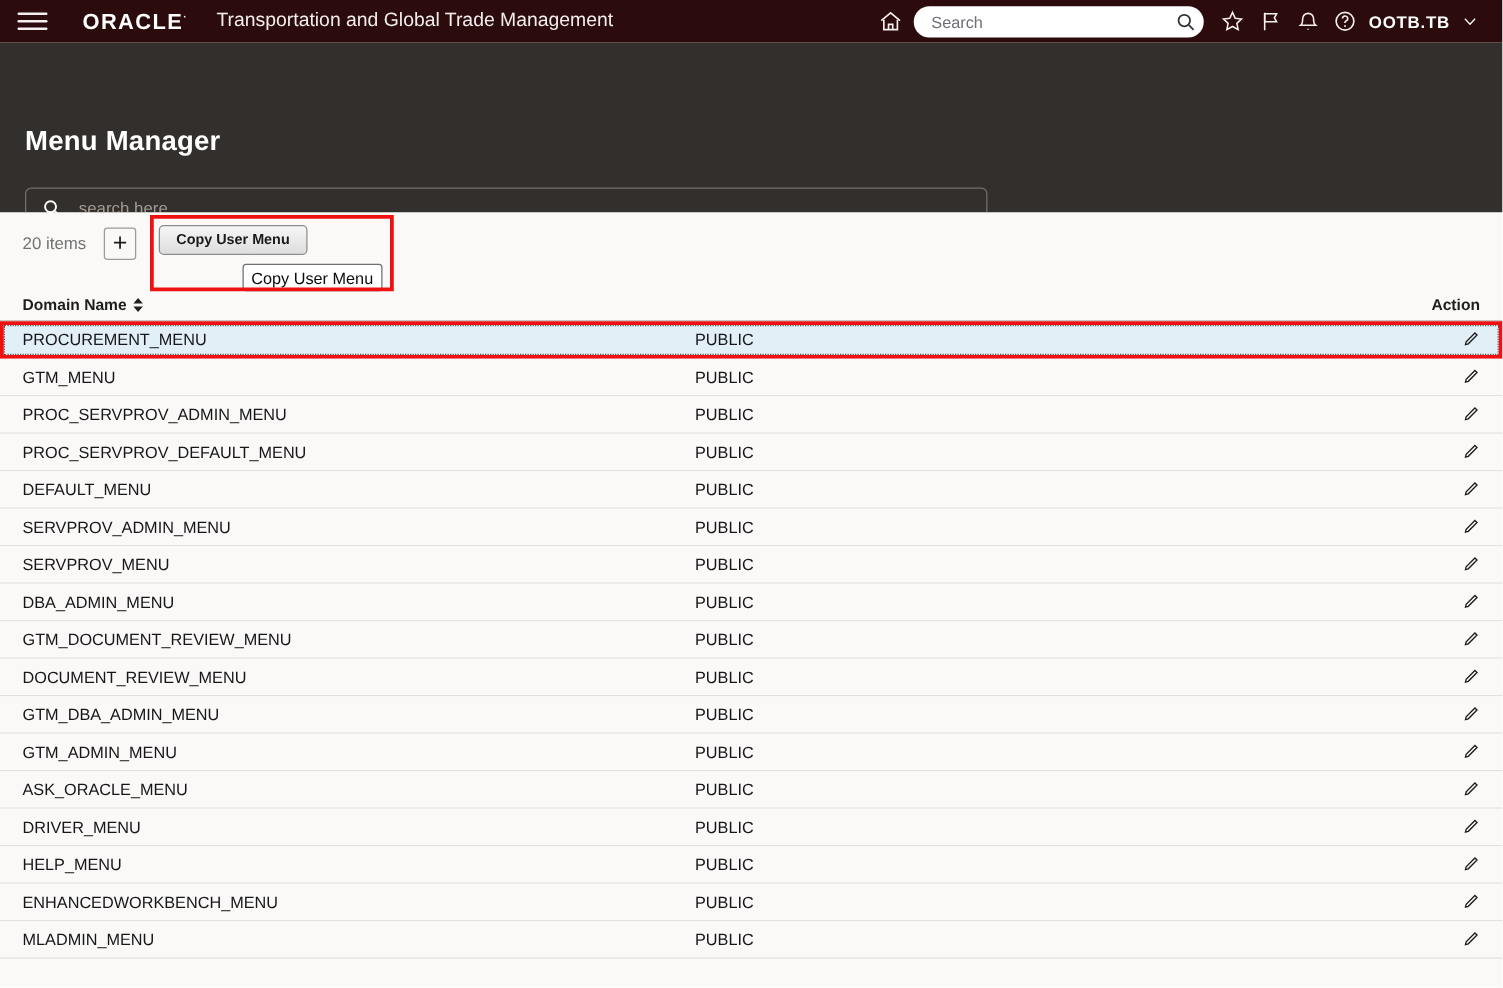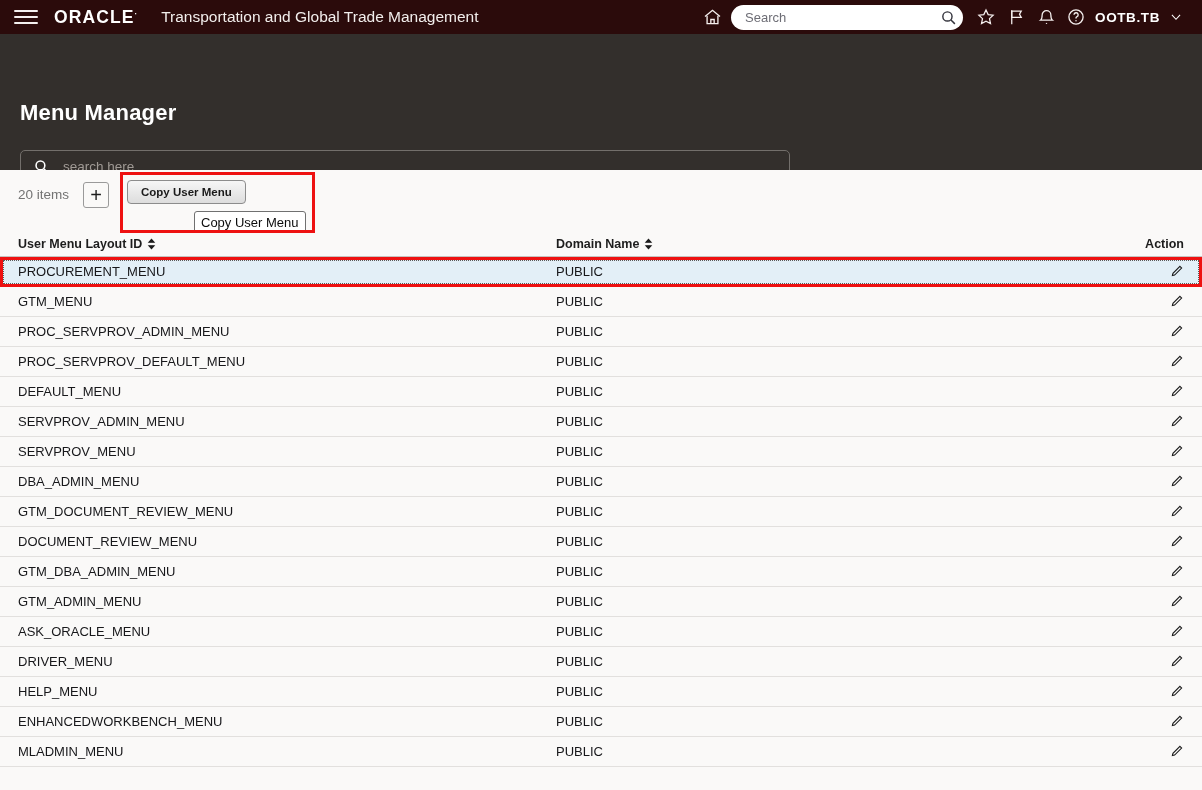--- a/index.html
+++ b/index.html
@@ -33,21 +33,21 @@
     flex: 0 0 auto;
   }
   .hamburger span {
     display: block;
     height: 2px;
     width: 24px;
     background: #f4f0ef;
     border-radius: 1px;
   }
   .oracle-logo {
-    margin-left: 14px;
+    margin-left: 26px;
     font-size: 17.5px;
     font-weight: bold;
     letter-spacing: 1.1px;
     color: #ffffff;
     white-space: nowrap;
     position: relative;
     font-family: "Liberation Sans", sans-serif;
   }
   .oracle-logo .reg {
     font-size: 8px;
@@ -382,29 +382,20 @@
     <div class="add-button">+</div>
 
     <button class="copy-btn">Copy User Menu</button>
     <div class="copy-tooltip">Copy User Menu</div>
     <div class="highlight-box"></div>
   </div>
 
   <div class="table">
 
     <div class="thead">
-      <div class="th col-id">
-        <span>User Menu Layout ID</span>
-        <span class="sort-icon">
-          <svg width="9" height="12" viewBox="0 0 10 14" fill="none" stroke="#1d1d1d" stroke-width="1.3">
-            <path d="M5 1.5 8 5H2z" fill="#1d1d1d"></path>
-              <path d="M5 12.5 8 9H2z" fill="#1d1d1d"></path>
-          </svg>
-        </span>
-      </div>
       <div class="th col-dom">
         <span>Domain Name</span>
         <span class="sort-icon">
           <svg width="9" height="12" viewBox="0 0 10 14" fill="none" stroke="#1d1d1d" stroke-width="1.3">
             <path d="M5 1.5 8 5H2z" fill="#1d1d1d"></path>
               <path d="M5 12.5 8 9H2z" fill="#1d1d1d"></path>
           </svg>
         </span>
       </div>
       <div class="th col-act">

